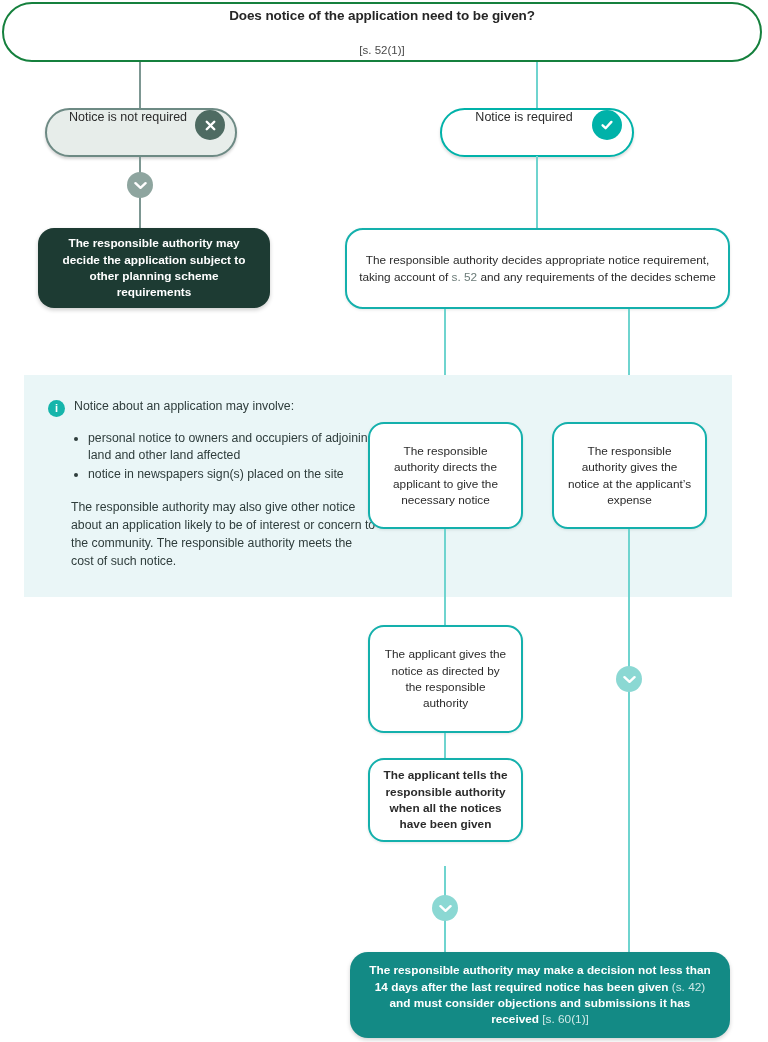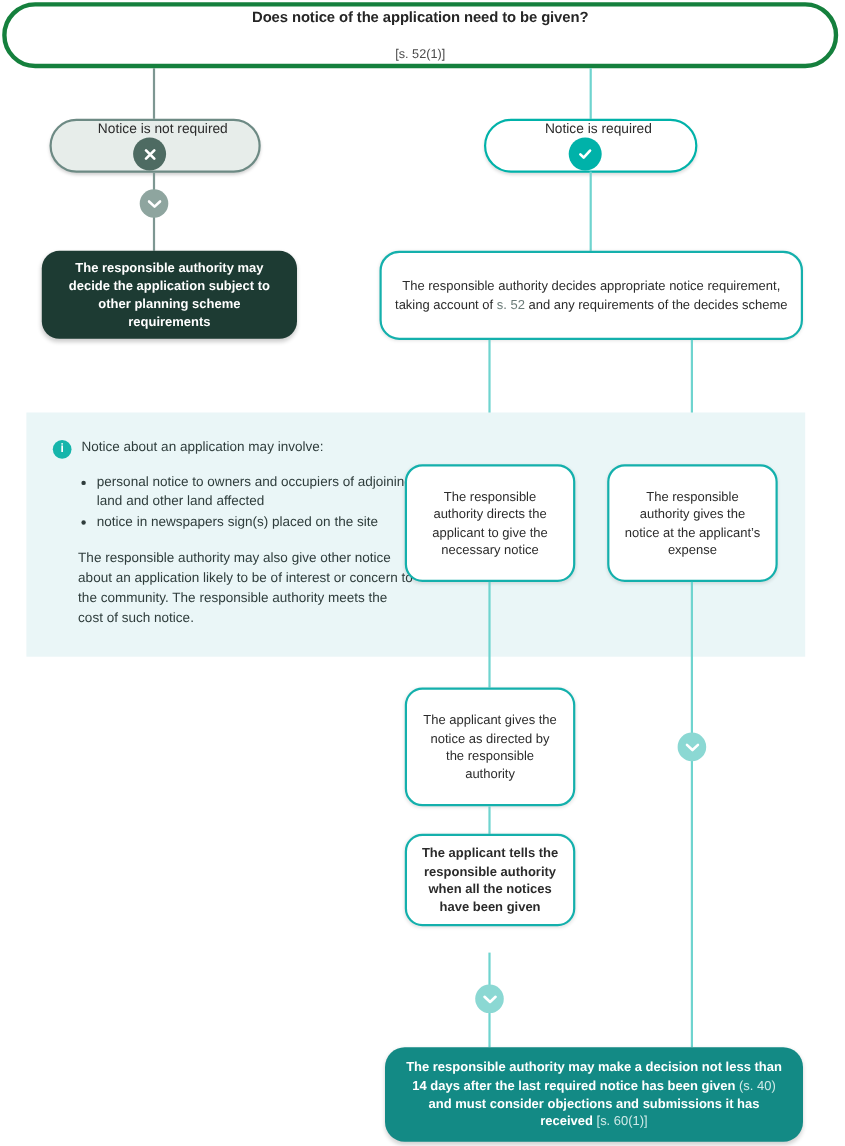--- a/index.html
+++ b/index.html
@@ -27,21 +27,21 @@
     width: 2px;
   }
   .vline.muted { background: #7d9792; }
 
   
   .header-box {
     position: absolute;
     left: 2px; top: 2px;
     width: 760px; height: 60px;
     box-sizing: border-box;
-    border: 4px solid #15803d;
+    border: 2px solid #15803d;
     border-radius: 30px;
     background: #ffffff;
     display: flex;
     flex-direction: column;
     align-items: center;
     justify-content: center;
     gap: 21px;
   }
   .header-title {
     font-size: 13.5px;
@@ -53,23 +53,21 @@
     font-size: 11.5px;
     color: #4a4a4a;
   }
 
   
   .pill {
     position: absolute;
     box-sizing: border-box;
     border-radius: 26px;
     display: flex;
-    align-items: center;
     height: 49px;
-    flex-direction: column;
   }
   .pill-no {
     left: 45px; top: 108px; width: 192px;
     background: #e7edea;
     border: 2px solid #6d8a84;
     box-shadow: 0 2px 3px rgba(0,0,0,0.18);
   }
   .pill-yes {
     left: 440px; top: 108px; width: 194px;
     background: #ffffff;
@@ -284,17 +282,17 @@
 
   <div class="vline" style="left:444px; top:866px; height:86px; background:#6fd4cf;"></div>
   <div class="chev teal" style="left:432px; top:895px;">
     <svg width="13" height="9" viewBox="0 0 14 9" aria-hidden="true">
       <path d="M1.6 2 L7 7 L12.4 2" stroke="#ffffff" stroke-width="2.6" fill="none" stroke-linecap="round" stroke-linejoin="round"></path>
     </svg>
   </div>
 
   <div class="node node-teal" style="left:350px; top:952px; width:380px; height:86px; border-radius:18px;">
     <div>
-      <span>The responsible authority may make a decision not less than 14 days after the last required notice has been given </span><span class="muted-ref">(s. 40)</span><span> and must consider objections and submissions it has received </span><span class="muted-ref">[s. 60(1)]</span>
+      <span>The responsible authority may make a decision not less than 14 days after the last required notice has been given </span><span class="muted-ref">(s. 42)</span><span> and must consider objections and submissions it has received </span><span class="muted-ref">[s. 60(1)]</span>
     </div>
   </div>
 
 </div>
 
 </body></html>

